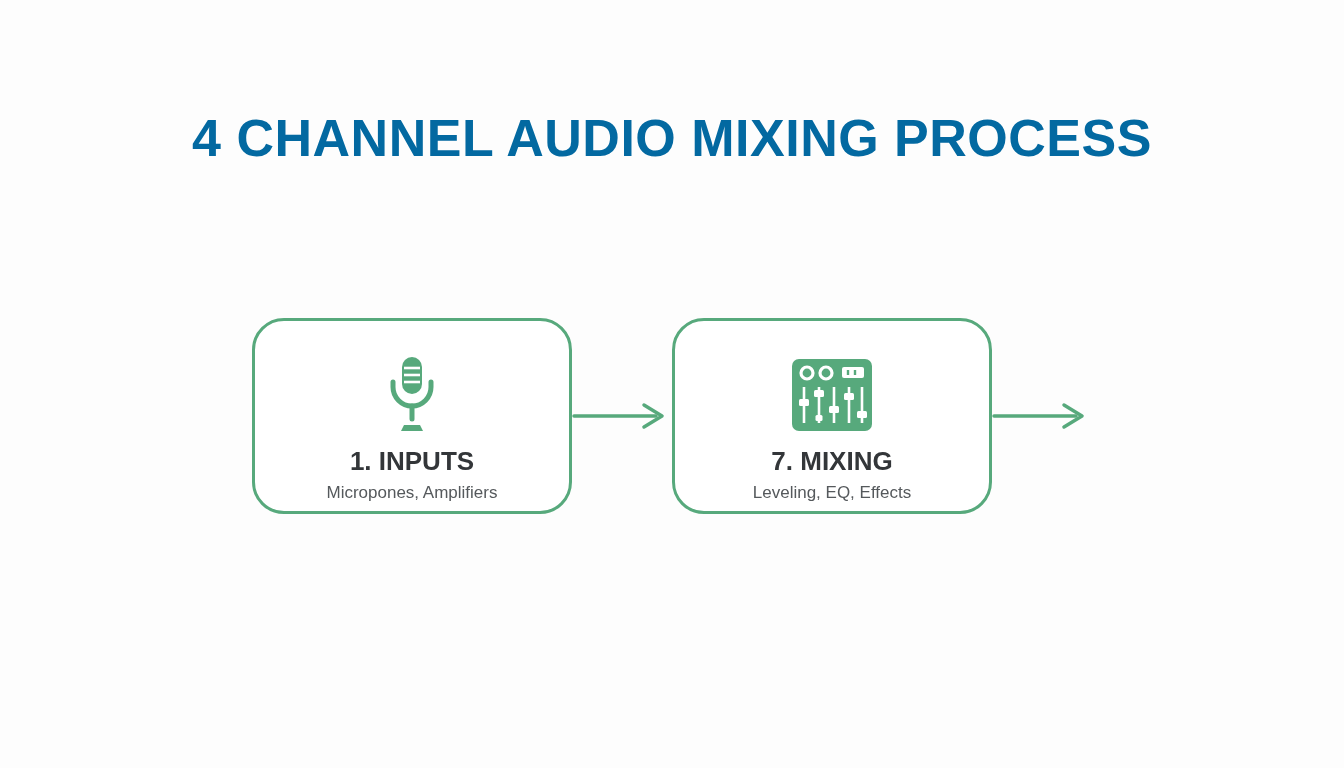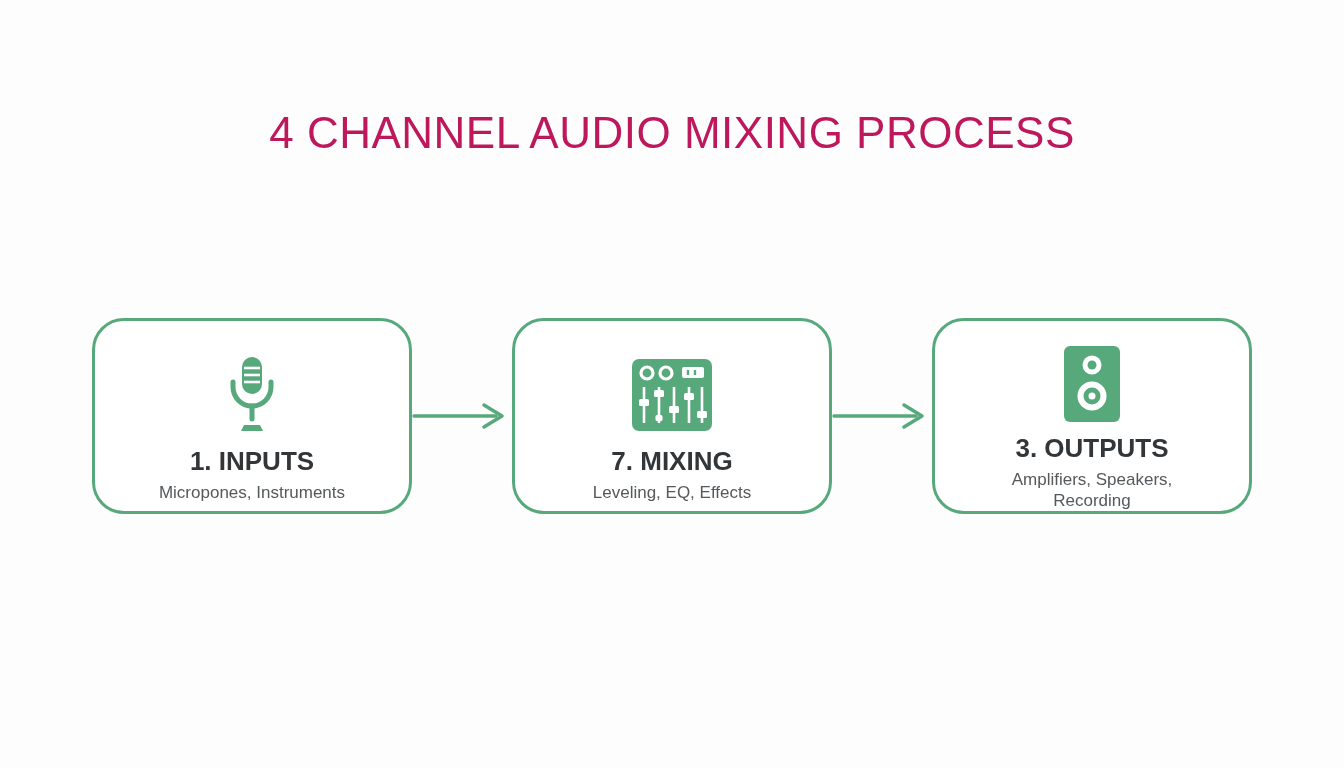--- a/index.html
+++ b/index.html
@@ -11,24 +11,24 @@
     position: relative;
   }
   .canvas { position: absolute; inset: 0; }
 
   .page-title {
     position: absolute;
     top: 108px;
     left: 0;
     width: 100%;
     text-align: center;
-    font-size: 44px;
-    font-weight: 400;
+    font-size: 52px;
+    font-weight: 700;
     letter-spacing: 0.5px;
-    color: #be185d;
+    color: #0369a1;
   }
 
   .flow-row {
     position: absolute;
     top: 318px;
     left: 0;
     width: 100%;
     display: flex;
     align-items: center;
     justify-content: center;
@@ -89,21 +89,21 @@
           <rect x="22" y="2" width="20" height="37" rx="10" fill="#57a97c"></rect>
           <line x1="24" y1="13" x2="40" y2="13" stroke="#ffffff" stroke-width="2.6"></line>
           <line x1="24" y1="20" x2="40" y2="20" stroke="#ffffff" stroke-width="2.6"></line>
           <line x1="24" y1="27" x2="40" y2="27" stroke="#ffffff" stroke-width="2.6"></line>
           <path d="M13 27 v5 a19 19 0 0 0 38 0 v-5" fill="none" stroke="#57a97c" stroke-width="5" stroke-linecap="round"></path>
           <line x1="32" y1="51" x2="32" y2="64" stroke="#57a97c" stroke-width="5" stroke-linecap="round"></line>
           <path d="M24 70 h16 l3 6 h-22 z" fill="#57a97c"></path>
         </svg>
       </span>
       <div class="step-label">1. INPUTS</div>
-      <div class="step-desc">Micropones, Instruments</div>
+      <div class="step-desc">Micropones, Amplifiers</div>
     </div>
 
     <span class="connector">
       <svg width="100" height="30" viewBox="0 0 100 30" aria-hidden="true">
         <path d="M2 15 H84" stroke="#57a97c" stroke-width="3.5" stroke-linecap="round"></path>
         <path d="M72 4 L90 15 L72 26" fill="none" stroke="#57a97c" stroke-width="3.5" stroke-linecap="round" stroke-linejoin="round"></path>
       </svg>
     </span>
 
     <div class="step-card">
@@ -137,29 +137,15 @@
       <div class="step-desc">Leveling, EQ, Effects</div>
     </div>
 
     <span class="connector">
       <svg width="100" height="30" viewBox="0 0 100 30" aria-hidden="true">
         <path d="M2 15 H84" stroke="#57a97c" stroke-width="3.5" stroke-linecap="round"></path>
         <path d="M72 4 L90 15 L72 26" fill="none" stroke="#57a97c" stroke-width="3.5" stroke-linecap="round" stroke-linejoin="round"></path>
       </svg>
     </span>
 
-    <div class="step-card">
-      <span class="step-icon">
-        <svg width="56" height="76" viewBox="0 0 56 76" aria-hidden="true">
-          <rect x="0" y="0" width="56" height="76" rx="6" fill="#57a97c"></rect>
-          <circle cx="28" cy="19" r="9.5" fill="#ffffff"></circle>
-          <circle cx="28" cy="19" r="4.5" fill="#57a97c"></circle>
-          <circle cx="28" cy="50" r="14.5" fill="#ffffff"></circle>
-          <circle cx="28" cy="50" r="8.5" fill="#57a97c"></circle>
-          <circle cx="28" cy="50" r="3.5" fill="#ffffff"></circle>
-        </svg>
-      </span>
-      <div class="step-label">3. OUTPUTS</div>
-      <div class="step-desc">Amplifiers, Speakers, Recording</div>
-    </div>
 
   </div>
 </div>
 
 </body></html>

